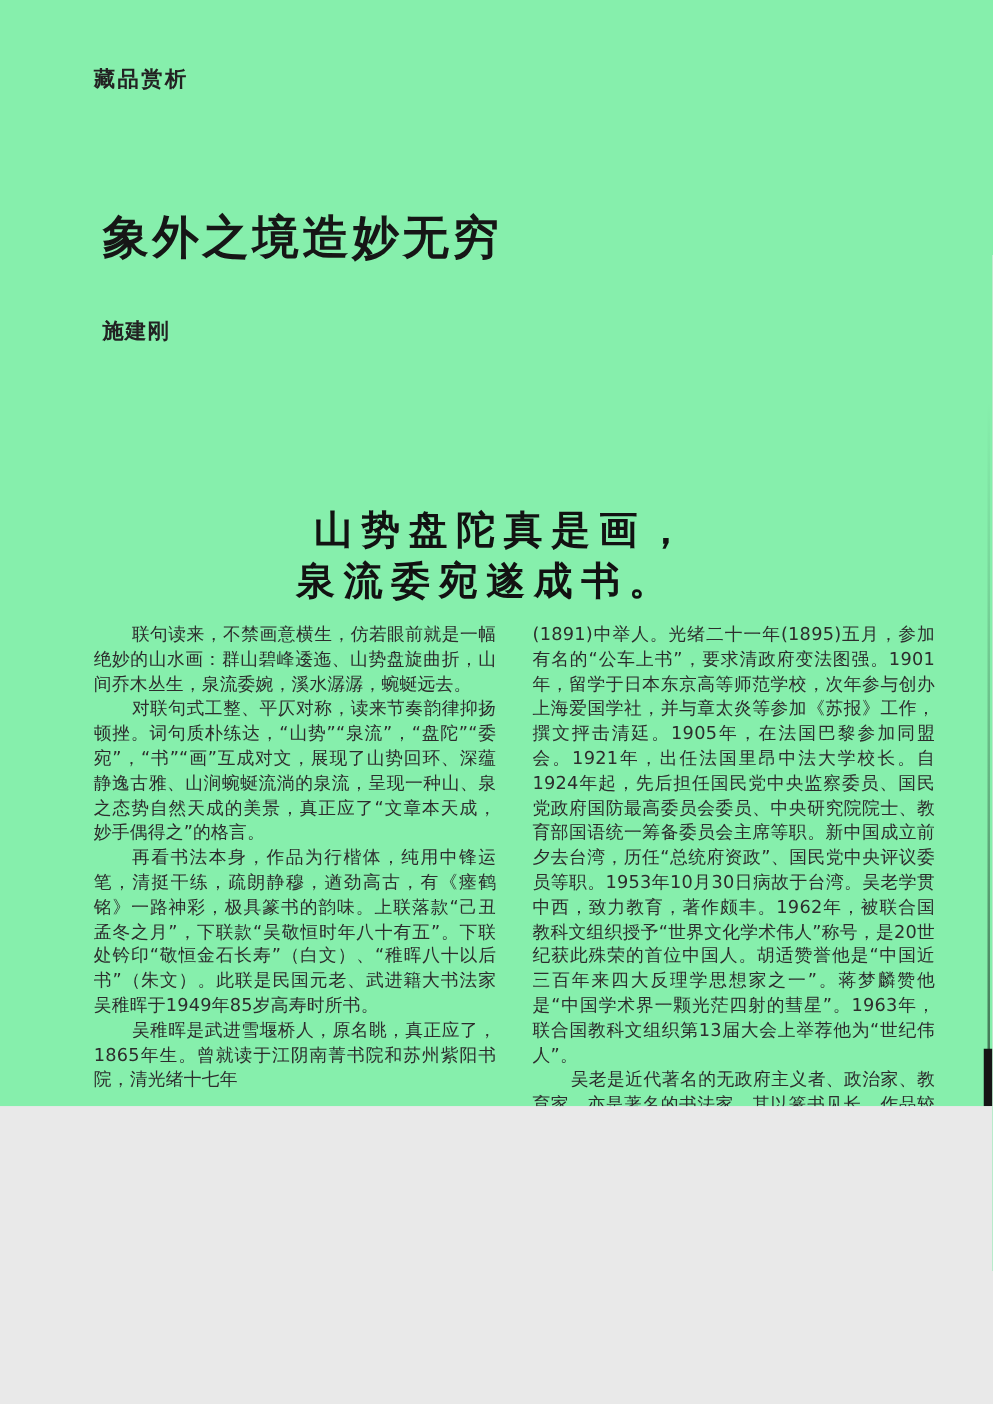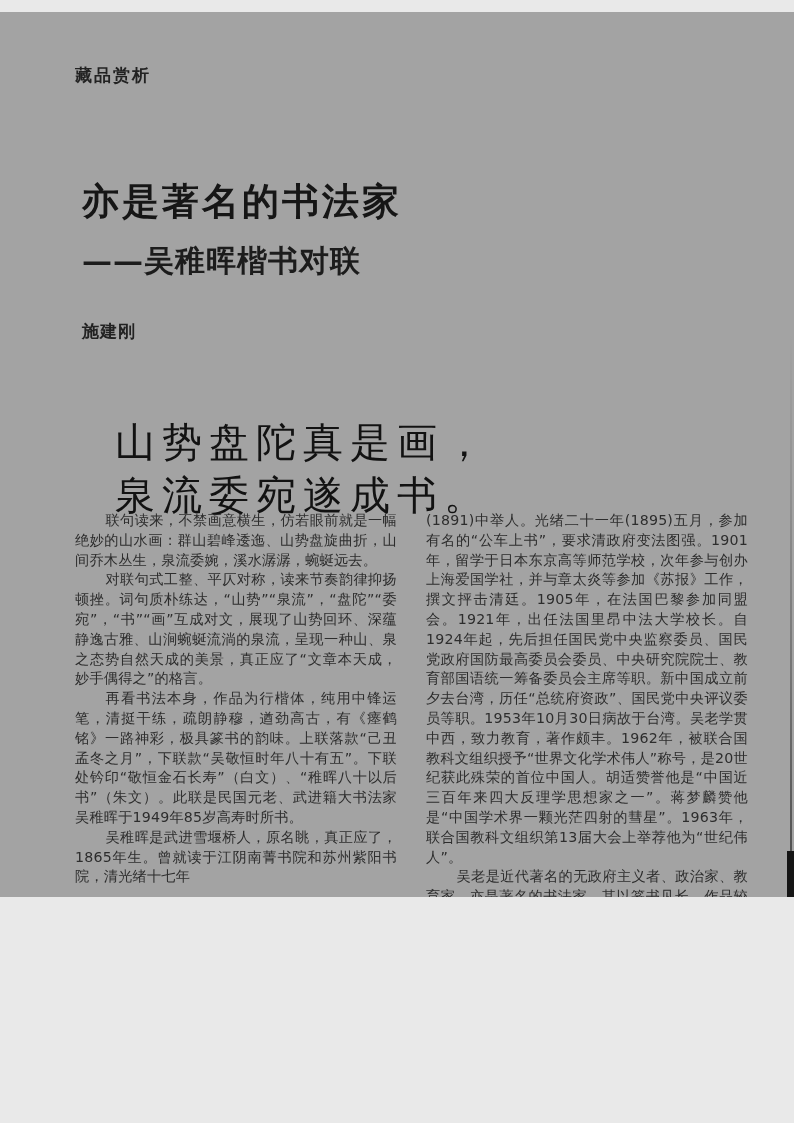--- a/index.html
+++ b/index.html
@@ -1,20 +1,20 @@
 <!DOCTYPE html>
 <html><head>
 <meta charset="utf-8">
 <style>
   html,body { margin:0; padding:0; background:#e9e9e9; }
   .page {
     position:relative;
     width:794px; height:885px;
-    margin:12px auto;
-    background:#a3a3a3;
+    margin:0 auto;
+    background:#86efac;
     overflow:hidden;
     font-family:"DejaVu Sans","Liberation Sans",sans-serif;
     color:#2e2e2e;
   }
   .section-label {
     position:absolute; left:75px; top:52px;
     font-size:17px; font-weight:bold; color:#222;
     letter-spacing:2px;
   }
   .title-block { position:absolute; left:82px; top:165px; }
@@ -30,23 +30,23 @@
     letter-spacing:1px;
     font-family:"DejaVu Serif","Liberation Serif",serif;
   }
   .article-author {
     margin:38px 0 0 0;
     font-size:17px; font-weight:700; color:#222;
     letter-spacing:1px;
   }
   .quote-block {
     position:absolute; left:115px; top:404px; width:440px;
-    text-align:left;
+    text-align:right;
     font-family:"DejaVu Serif","Liberation Serif",serif;
-    font-size:40px; font-weight:normal; color:#121212;
+    font-size:31px; font-weight:bold; color:#121212;
     line-height:1.32; letter-spacing:7px;
   }
   .quote-line2 { margin-right:14px; }
   .body-columns {
     position:absolute; left:75px; top:499px;
     display:flex; gap:29px;
     width:673px;
   }
   .col { width:322px; }
   .col p {
@@ -88,22 +88,21 @@
   }
 </style>
 </head>
 <body>
 
 <div class="page">
 
   <div class="section-label">藏品赏析</div>
 
   <div class="title-block">
-    <h1 class="article-title">亦是著名的书法家</h1>
-    <h2 class="article-subtitle">——吴稚晖楷书对联</h2>
+    <h1 class="article-title">象外之境造妙无穷</h1>
     <div class="article-author">施建刚</div>
   </div>
 
   <div class="quote-block">
     <div class="quote-line1">山势盘陀真是画，</div>
     <div class="quote-line2">泉流委宛遂成书。</div>
   </div>
 
   <div class="body-columns">
     <div class="col">

